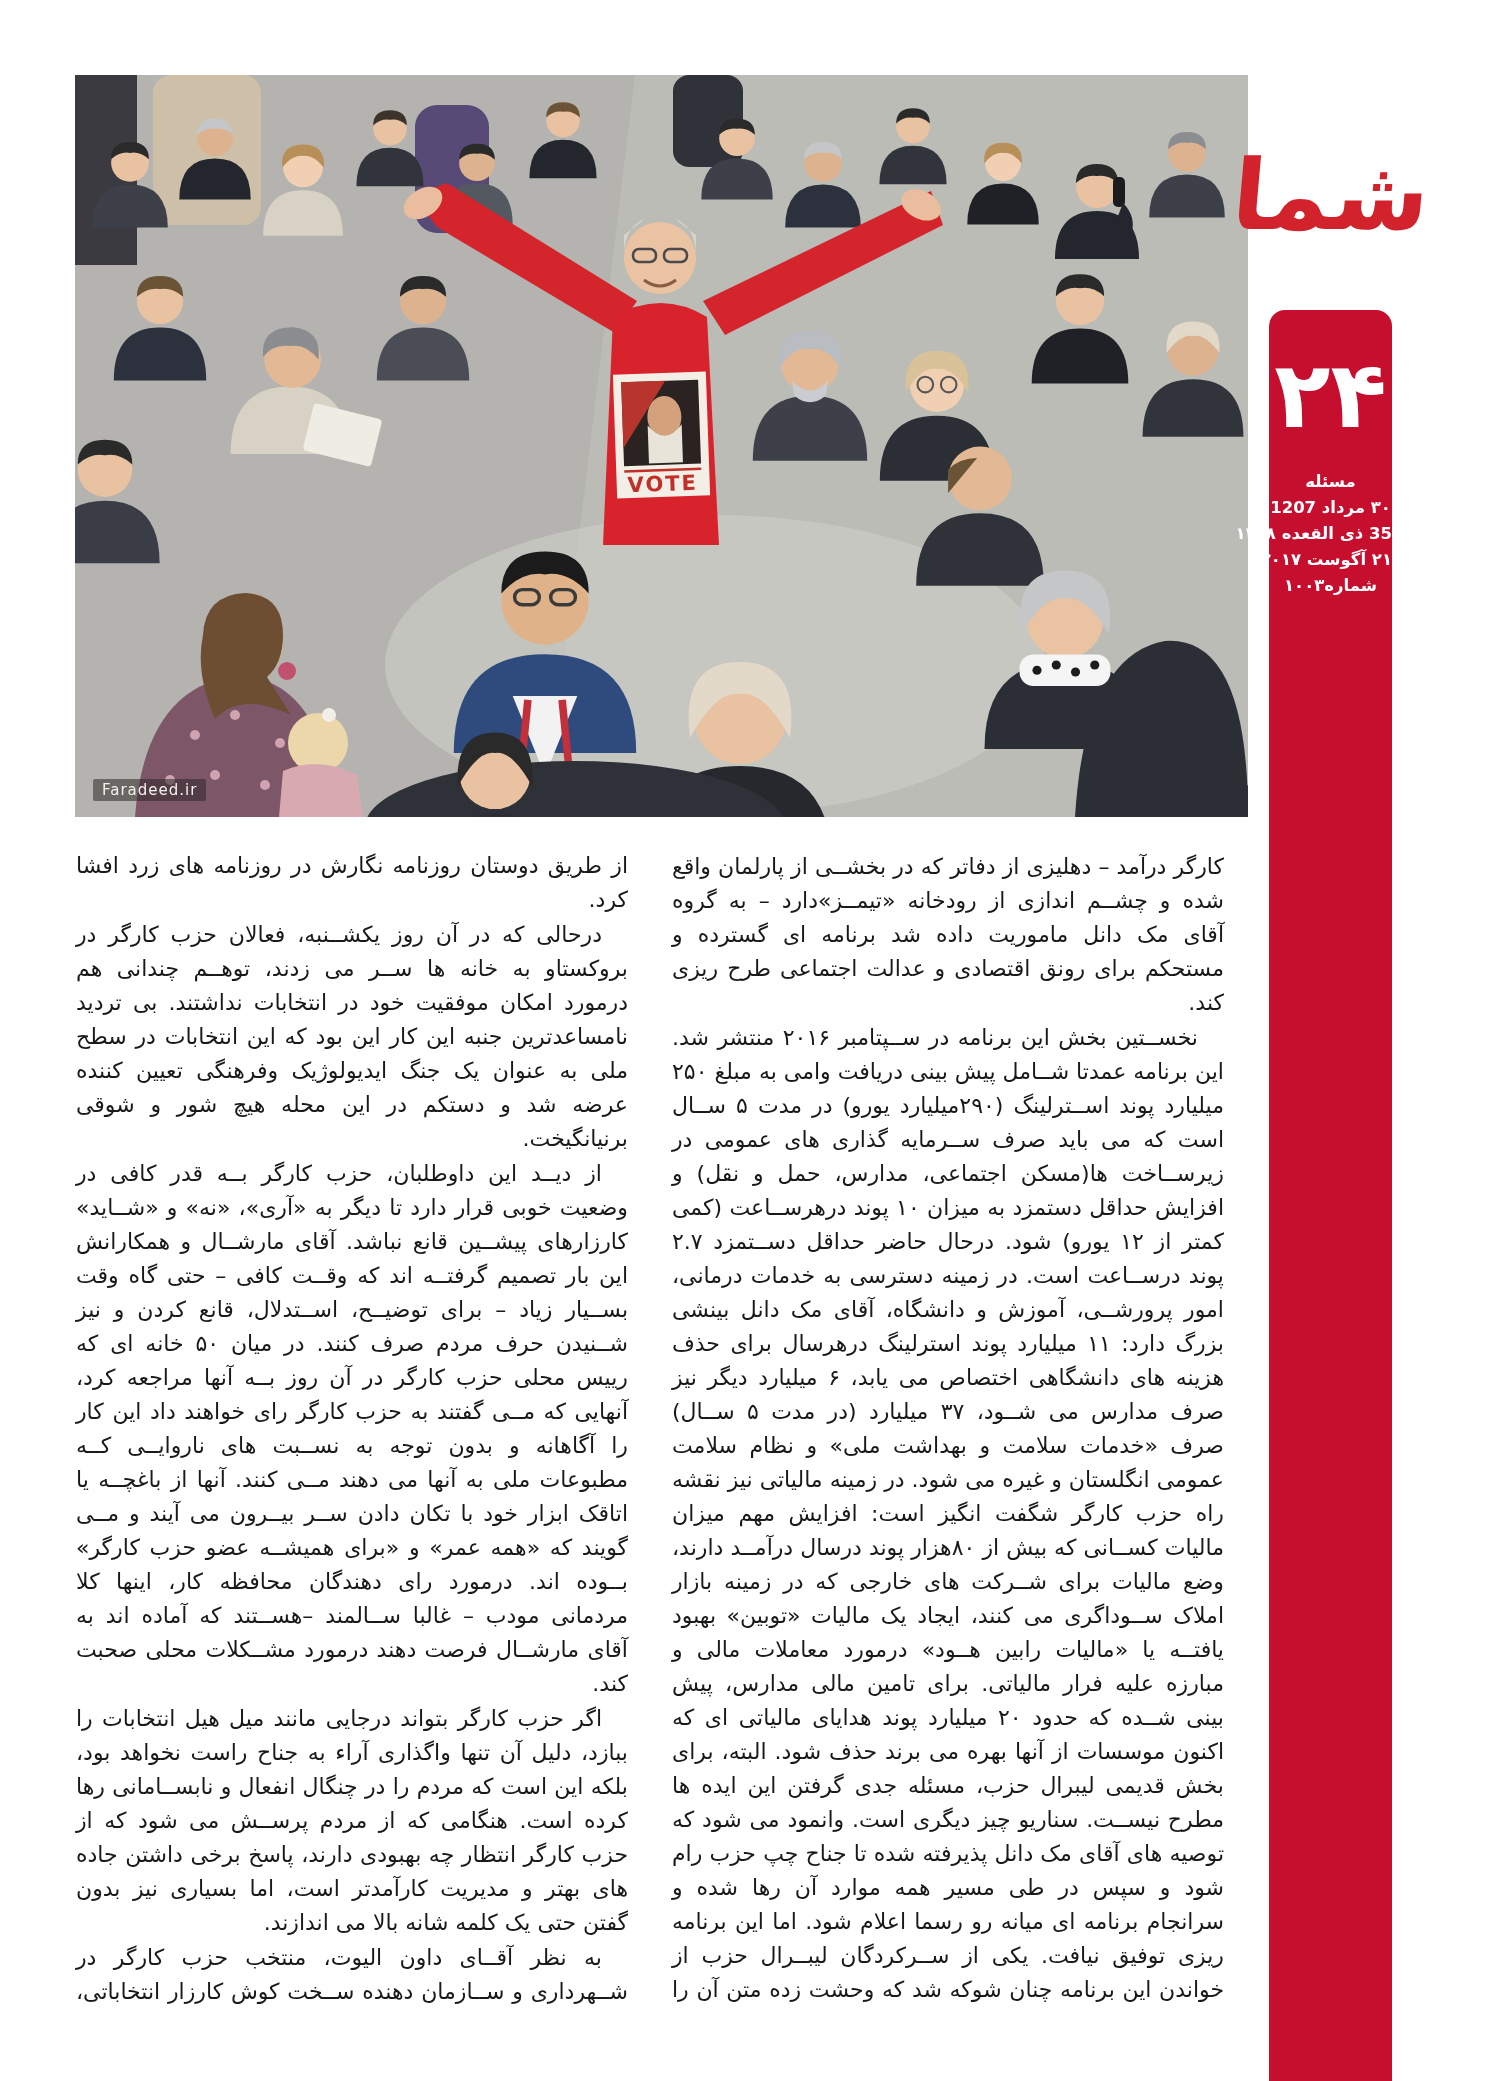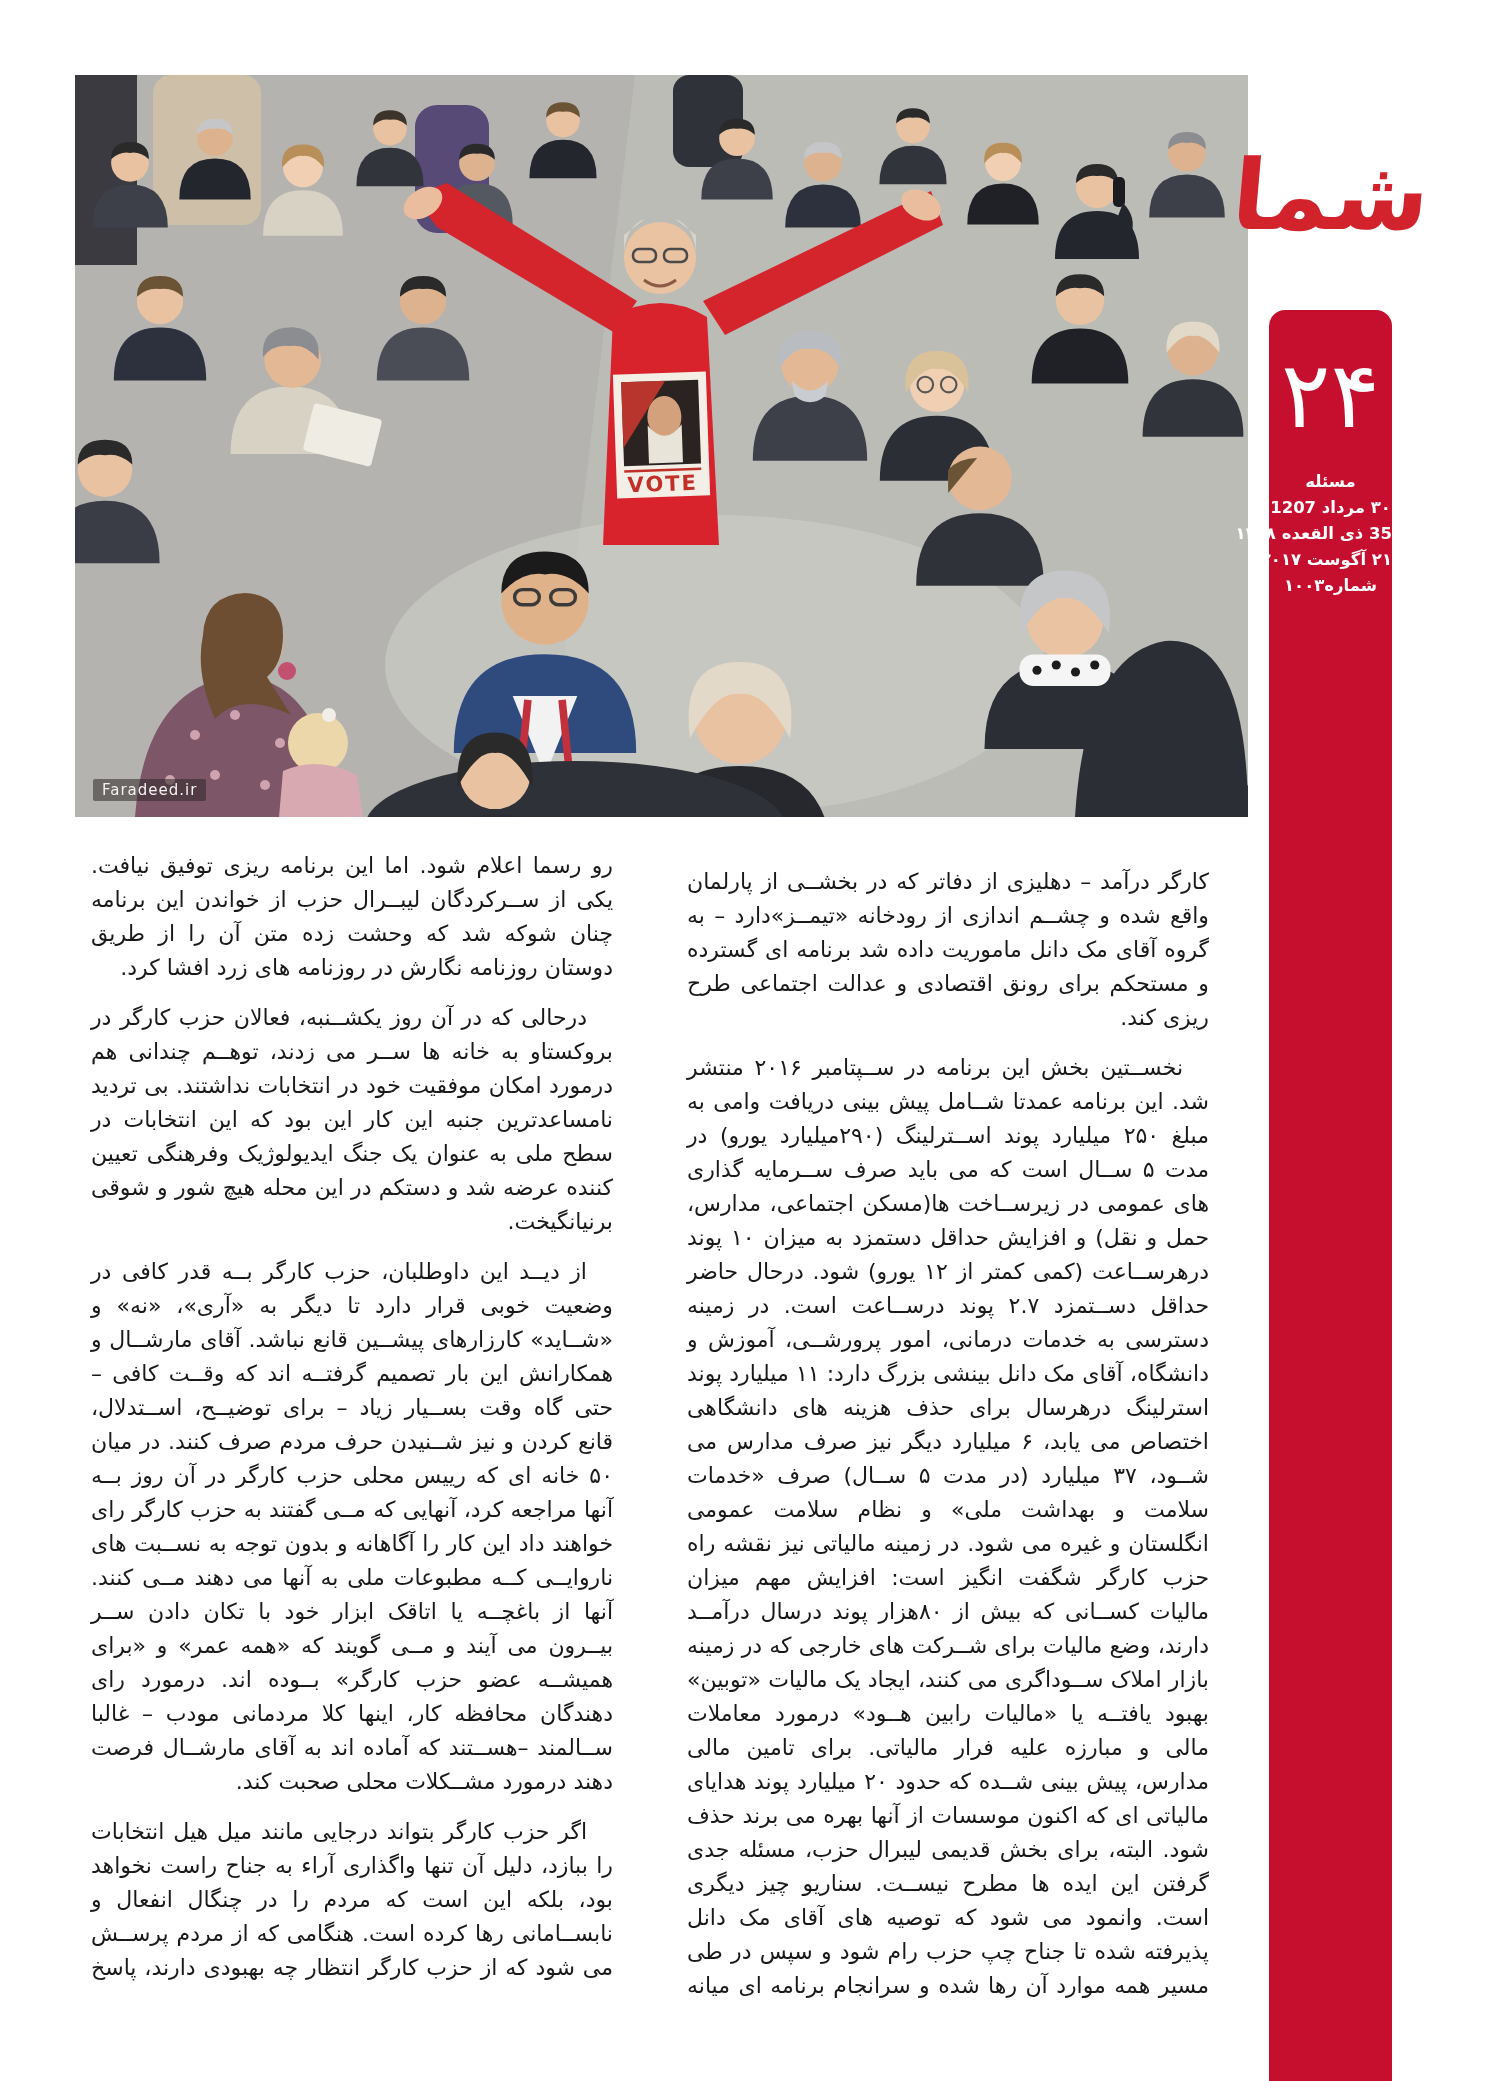--- a/index.html
+++ b/index.html
@@ -26,34 +26,34 @@
     color:#d2222b;font-size:97px;font-weight:bold;
     transform:skewX(-5deg);direction:rtl;white-space:nowrap;
   }
   
   .redbar{
     position:absolute;left:1269px;top:310px;width:123px;height:1771px;
     background:#c60e2e;border-radius:16px 16px 0 0;
     color:#ffffff;text-align:center;direction:rtl;
   }
   .pagenum{
-    font-size:92px;font-weight:normal;line-height:1.05;margin-top:38px;
+    font-size:92px;font-weight:bold;line-height:1.05;margin-top:38px;
   }
   .dates{
     margin-top:24px;font-size:16.5px;font-weight:bold;line-height:26px;
   }
   .dates div{white-space:nowrap;}
   
   .article{
     position:absolute;left:75px;top:849px;width:1150px;height:1166px;
     direction:rtl;text-align:justify;color:#191919;
     font-size:22px;line-height:34px;
     column-count:2;column-gap:42px;column-fill:auto;overflow:hidden;
   }
-  .article p{margin:16px;}
+  .article p{margin:1px;}
   .article p.indent{text-indent:26px;}
 </style>
 </head>
 <body>
 
 <div class="page">
 
   <div class="photo">
     <svg width="1173" height="742" viewBox="0 0 1173 742">
 

